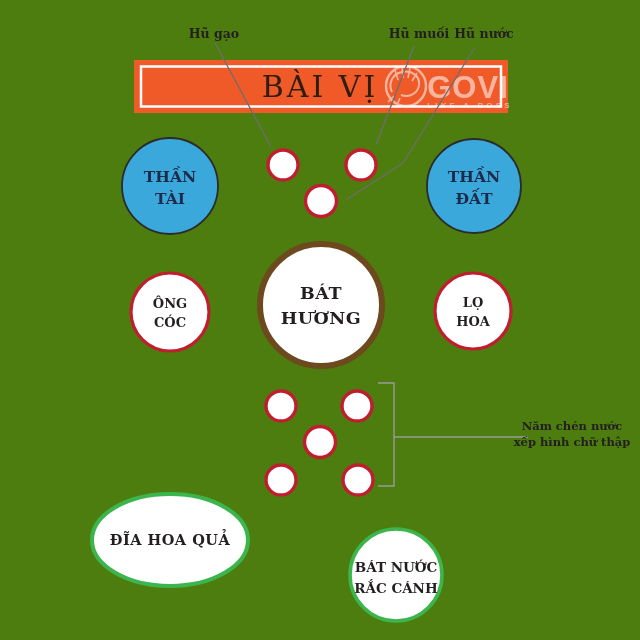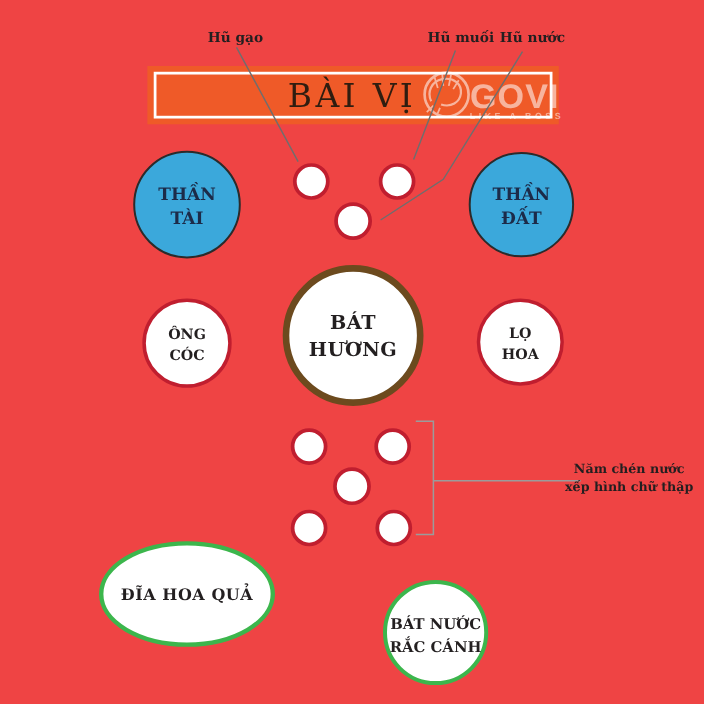--- a/index.html
+++ b/index.html
@@ -1,16 +1,16 @@
 <!DOCTYPE html>
 <html><head>
 <meta charset="utf-8">
 <style>
   html,body{margin:0;padding:0;background:#ffffff;}
-  .stage{position:relative;width:640px;height:640px;background:#ef4444;overflow:hidden;}
+  .stage{position:relative;width:640px;height:640px;background:#4d7c0f;overflow:hidden;}
   svg{display:block;}
   text{font-family:"DejaVu Serif","Liberation Serif",serif;}
   .lbl{font-size:12.5px;font-weight:bold;}
   .banner-title{font-size:30px;letter-spacing:3px;}
   .node-lg{font-size:15.5px;font-weight:bold;}
   .node-md{font-size:17.5px;font-weight:bold;letter-spacing:.5px;}
   .node-sm{font-size:13px;font-weight:bold;}
   .node-xs{font-size:13.5px;font-weight:bold;}
   .ellipse-lbl{font-size:14.5px;font-weight:bold;letter-spacing:.5px;}
   .note{font-size:11.5px;font-weight:600;}

